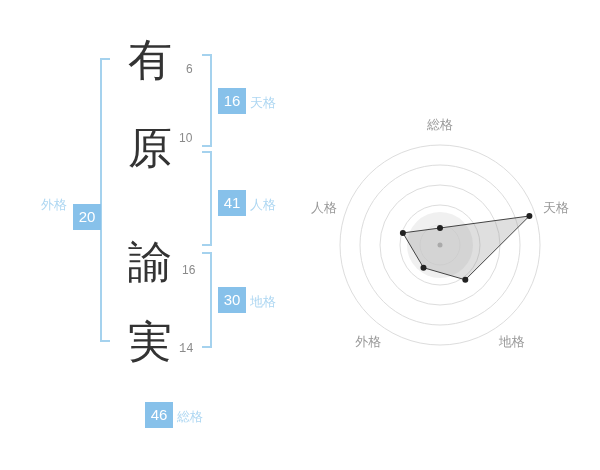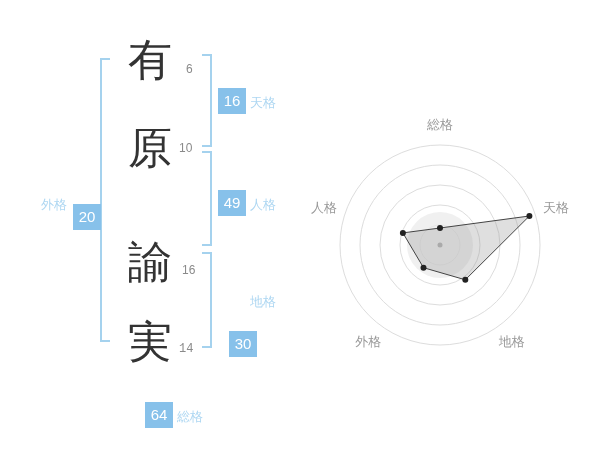--- a/index.html
+++ b/index.html
@@ -17,36 +17,36 @@
   .bracket { position:absolute; width:10px; }
   .bracket-left  { border-left:2px solid #a5d2ee; border-top:2px solid #a5d2ee; border-bottom:2px solid #a5d2ee; }
   .bracket-right { border-right:2px solid #a5d2ee; border-top:2px solid #a5d2ee; border-bottom:2px solid #a5d2ee; }
 
   .char-0 { left:128px; top:38px; }
   .char-1 { left:128px; top:126px; }
   .char-2 { left:128px; top:240px; }
   .char-3 { left:128px; top:320px; }
 
   .stroke-0 { left:186px; top:62px; }
-  .stroke-1 { left:179px; top:141px;text-align:center; }
+  .stroke-1 { left:179px; top:131px;text-align:center; }
   .stroke-2 { left:182px; top:263px; }
   .stroke-3 { left:179px; top:342px;font-family:Liberation Mono, monospace; }
 
   .gaikaku-bracket { left:100px; top:58px;  height:284px; }
   .tenkaku-bracket { left:202px; top:54px;  height:93px; }
   .jinkaku-bracket { left:202px; top:151px; height:95px; }
   .chikaku-bracket { left:202px; top:252px; height:96px; }
 
   .gaikaku-box   { left:73px;  top:204px; }
   .gaikaku-label { left:41px;  top:196px; }
   .tenkaku-box   { left:218px; top:88px; }
   .tenkaku-label { left:250px; top:94px; }
   .jinkaku-box   { left:218px; top:190px; }
   .jinkaku-label { left:250px; top:196px; }
-  .chikaku-box   { left:229px; top:287px;margin-top:44px; }
+  .chikaku-box   { left:218px; top:287px; }
   .chikaku-label { left:250px; top:293px; }
   .soukaku-box   { left:145px; top:402px; }
   .soukaku-label { left:177px; top:408px; }
 
   .radar { position:absolute; left:300px; top:110px; }
 </style>
 </head>
 <body>
 
 <div class="stage">
@@ -67,27 +67,27 @@
   <div class="name-char char-3">実</div>
   <div class="stroke-count stroke-3">14</div>
 
   <div class="bracket bracket-right tenkaku-bracket"></div>
   <div class="bracket bracket-right jinkaku-bracket"></div>
   <div class="bracket bracket-right chikaku-bracket"></div>
 
   <div class="value-box tenkaku-box">16</div>
   <div class="kaku-label tenkaku-label">天格</div>
 
-  <div class="value-box jinkaku-box">49</div>
+  <div class="value-box jinkaku-box">41</div>
   <div class="kaku-label jinkaku-label">人格</div>
 
   <div class="value-box chikaku-box">30</div>
   <div class="kaku-label chikaku-label">地格</div>
 
-  <div class="value-box soukaku-box">64</div>
+  <div class="value-box soukaku-box">46</div>
   <div class="kaku-label soukaku-label">総格</div>
 
   <svg class="radar" width="300" height="270" viewBox="0 0 300 270" xmlns="http://www.w3.org/2000/svg">
       <circle cx="140" cy="135" r="100.0" fill="none" stroke="#dddddd" stroke-width="1"></circle>
       <circle cx="140" cy="135" r="80.0" fill="none" stroke="#dddddd" stroke-width="1"></circle>
       <circle cx="140" cy="135" r="60.0" fill="none" stroke="#dddddd" stroke-width="1"></circle>
       <circle cx="140" cy="135" r="40.0" fill="none" stroke="#dddddd" stroke-width="1"></circle>
       <circle cx="140" cy="135" r="20.0" fill="none" stroke="#dddddd" stroke-width="1"></circle>
       <circle cx="140" cy="135" r="33.0" fill="#e9e9e9" opacity="0.7" stroke="none"></circle>
       <polygon points="140.0,118.0 229.4,106.0 165.3,169.8 123.5,157.7 102.9,122.9" fill="rgba(150,150,150,0.30)" stroke="#444444" stroke-width="1"></polygon>

